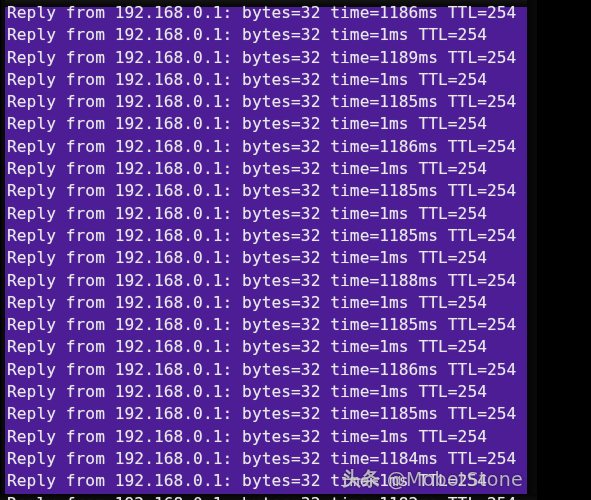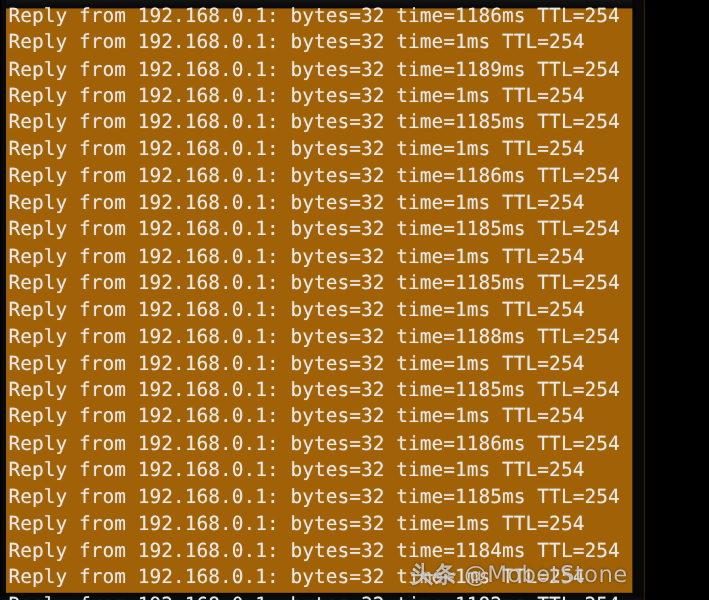--- a/index.html
+++ b/index.html
@@ -6,21 +6,21 @@
   html, body {
     margin: 0;
     padding: 0;
     background: #000000;
   }
 
   #screen {
     position: relative;
     width: 537px;
     height: 500px;
-    background: #a16207;
+    background: #4c1d95;
     overflow: hidden;
     font-family: "DejaVu Sans Mono", "Liberation Mono", monospace;
   }
 
   
   #vignette-left {
     position: absolute;
     left: 0; top: 0;
     width: 5px; height: 100%;
     background: linear-gradient(to right, #000000 0%, #0b0b0b 60%, #060606 100%);

